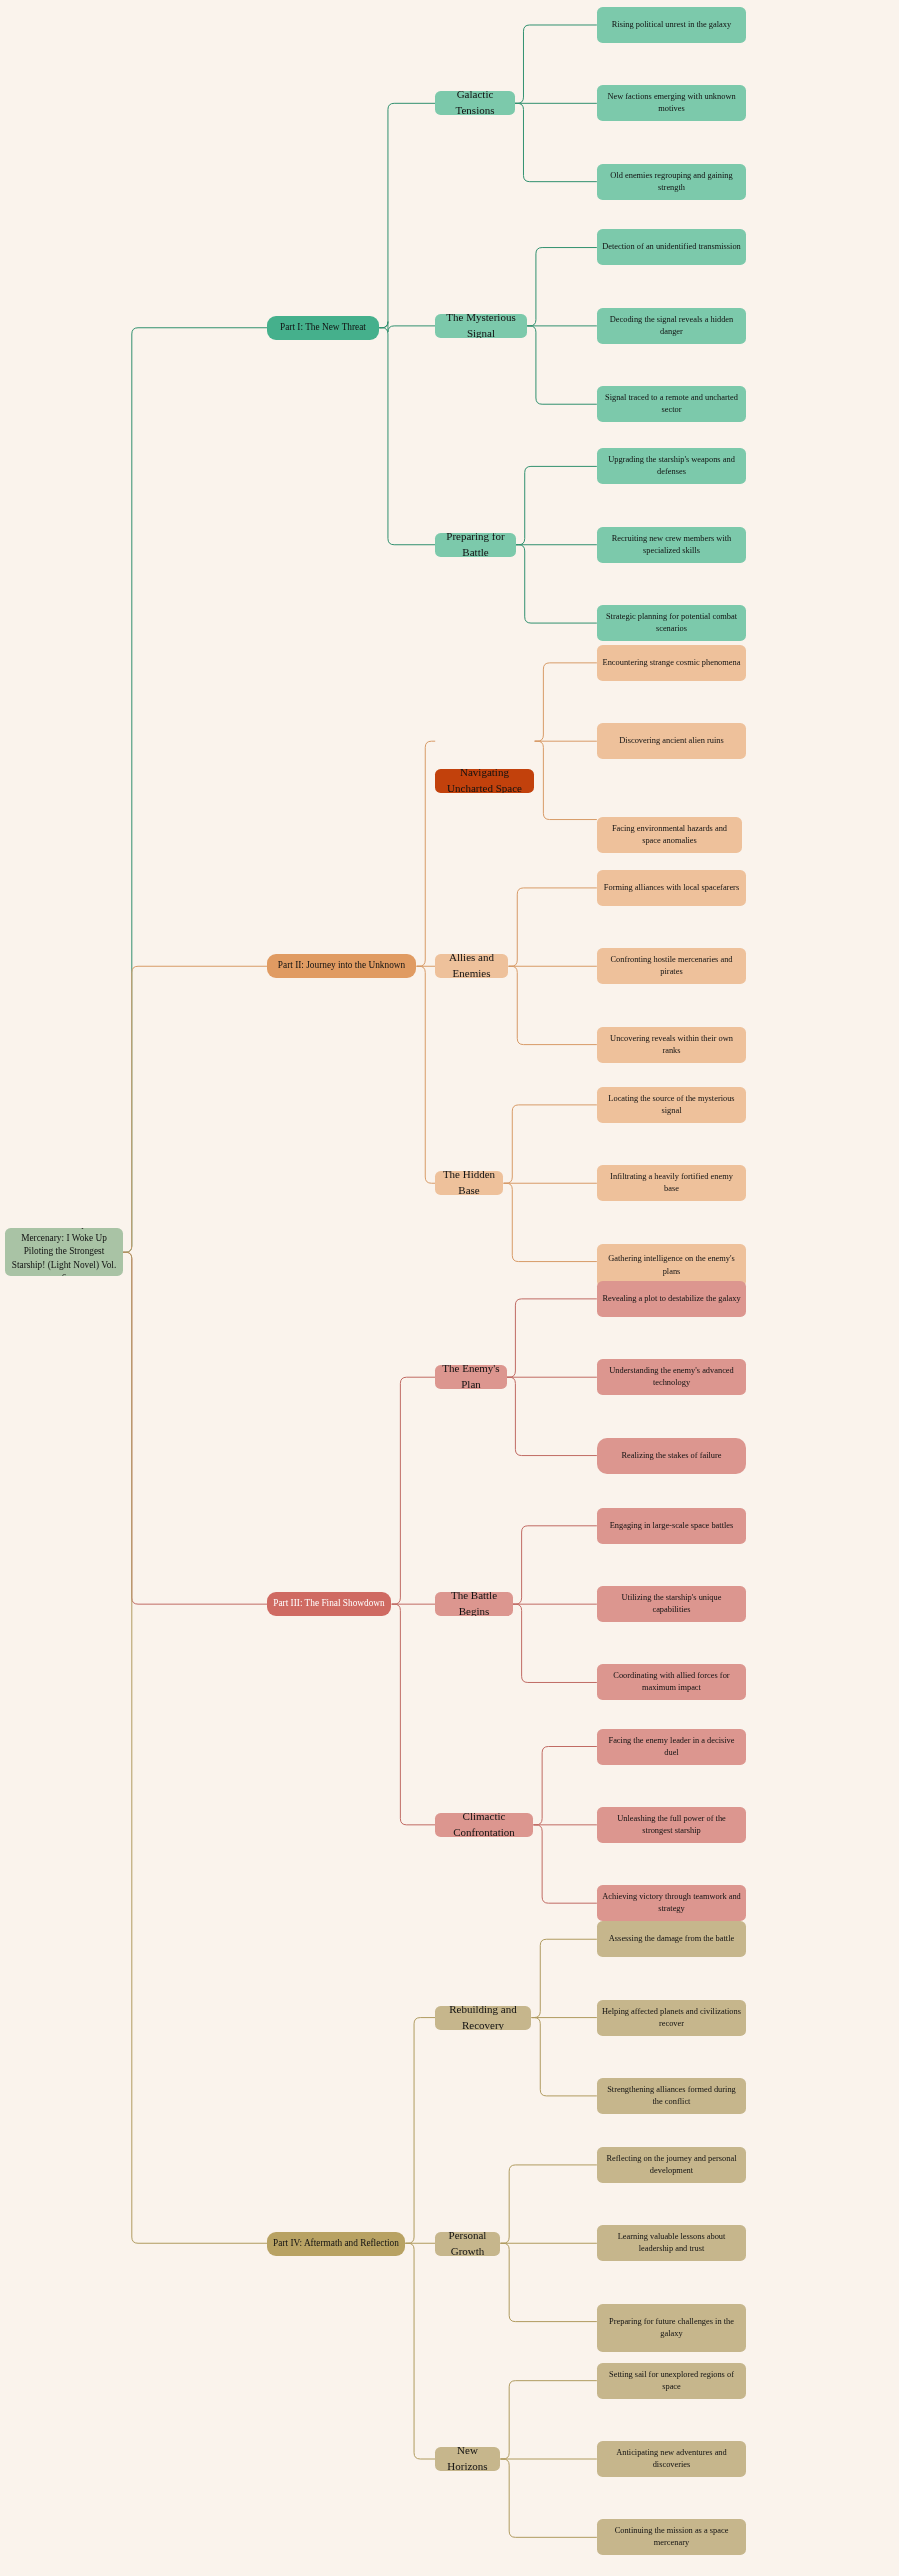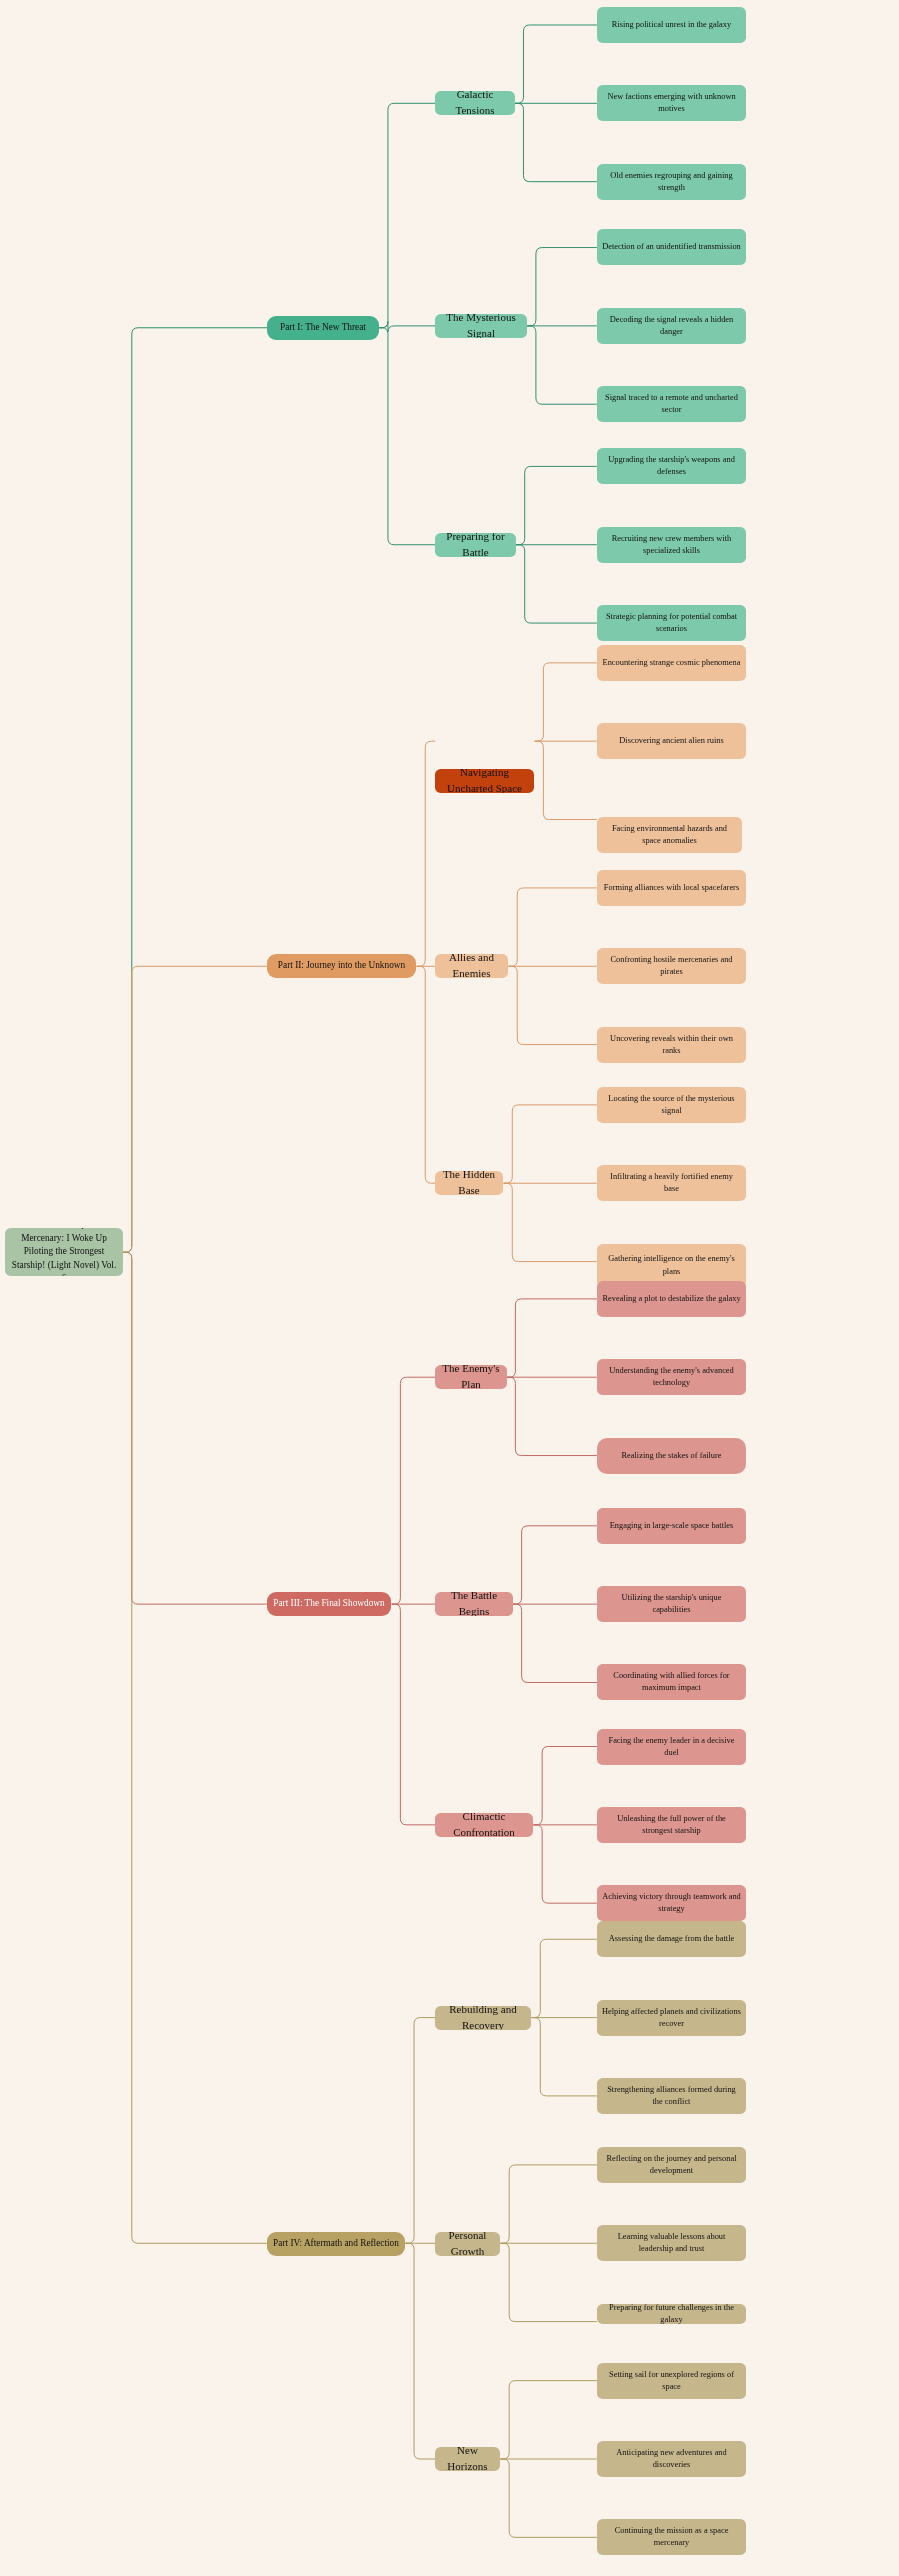--- a/index.html
+++ b/index.html
@@ -224,21 +224,21 @@
     </div>
     <div class="node lvl2" style="left: 435px; top: 2232px; width: 65px; height: 23.6px; background: rgb(198, 182, 140); color: rgb(17, 17, 17);">
       <span>Personal Growth</span>
     </div>
     <div class="node lvl3" style="left: 597px; top: 2147px; width: 149px; height: 36px; background: rgb(198, 182, 140); color: rgb(17, 17, 17);">
       <span>Reflecting on the journey and personal development</span>
     </div>
     <div class="node lvl3" style="left: 597px; top: 2225px; width: 149px; height: 36px; background: rgb(198, 182, 140); color: rgb(17, 17, 17);">
       <span>Learning valuable lessons about leadership and trust</span>
     </div>
-    <div class="node lvl3" style="left: 597px; top: 2304px; width: 149px; height: 20px; background: rgb(198, 182, 140); color: rgb(17, 17, 17);">
+    <div class="node lvl3" style="left: 597px; top: 2304px; width: 149px; height: 48px; background: rgb(198, 182, 140); color: rgb(17, 17, 17);">
       <span>Preparing for future challenges in the galaxy</span>
     </div>
     <div class="node lvl2" style="left: 435px; top: 2447px; width: 65px; height: 23.6px; background: rgb(198, 182, 140); color: rgb(17, 17, 17);">
       <span>New Horizons</span>
     </div>
     <div class="node lvl3" style="left: 597px; top: 2363px; width: 149px; height: 36px; background: rgb(198, 182, 140); color: rgb(17, 17, 17);">
       <span>Setting sail for unexplored regions of space</span>
     </div>
     <div class="node lvl3" style="left: 597px; top: 2441px; width: 149px; height: 36px; background: rgb(198, 182, 140); color: rgb(17, 17, 17);">
       <span>Anticipating new adventures and discoveries</span>

